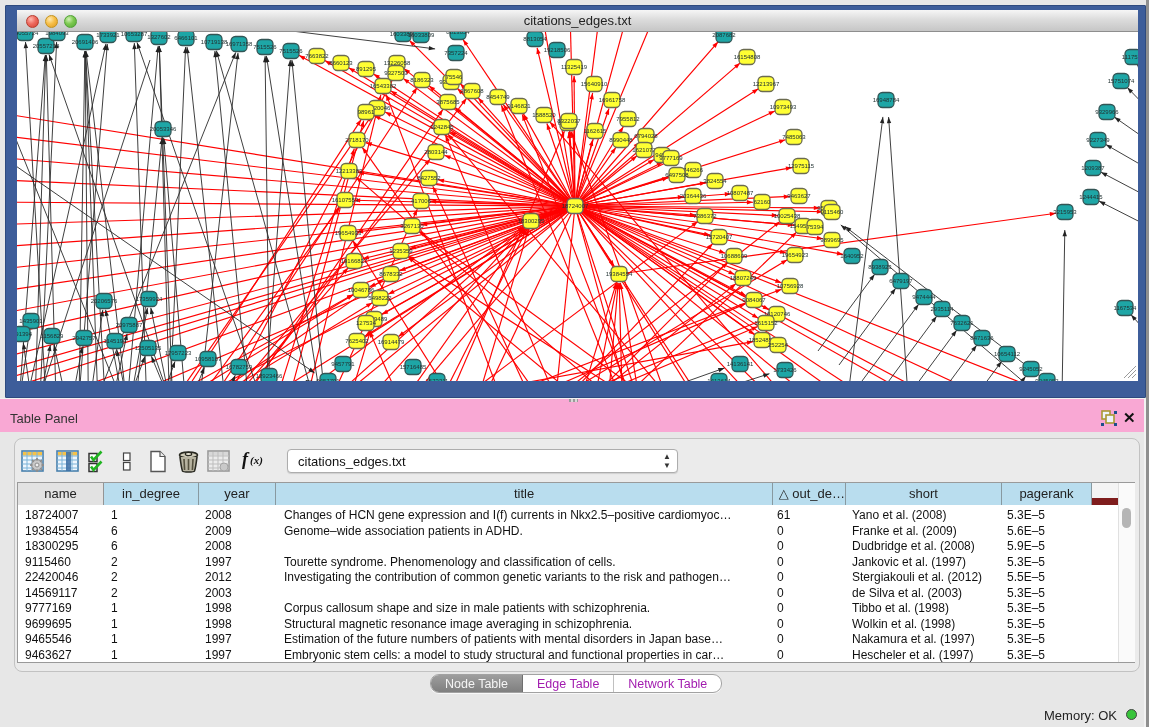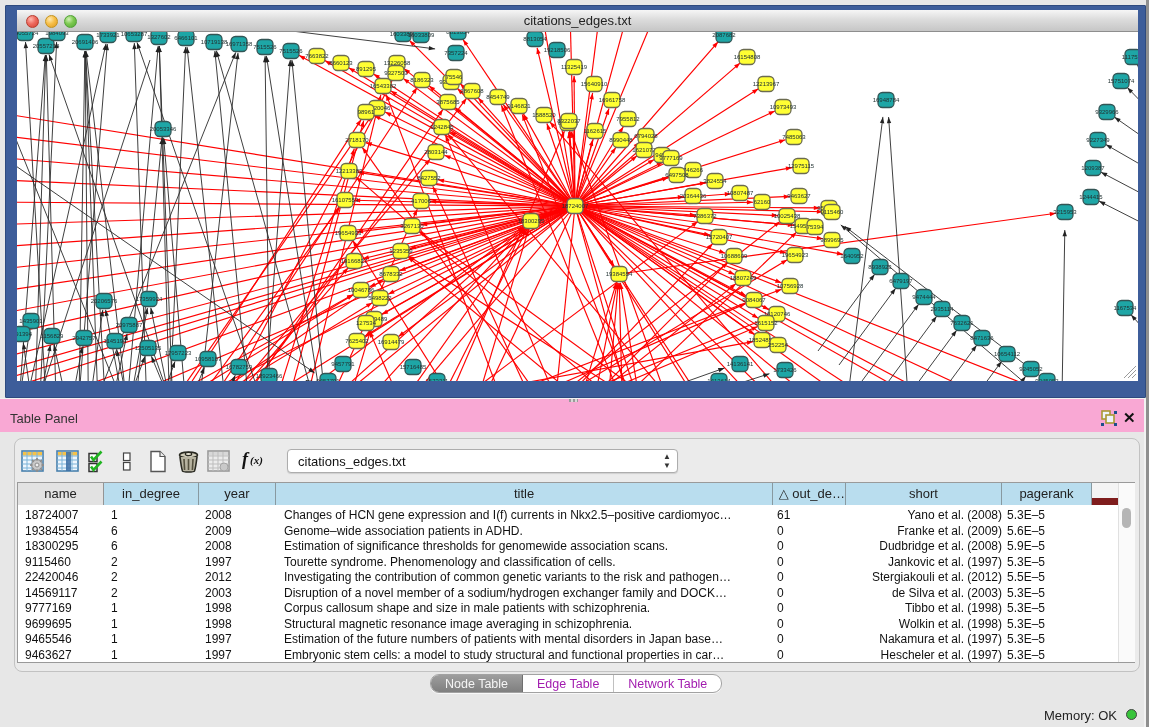--- a/index.html
+++ b/index.html
@@ -40,21 +40,21 @@
 #thead .h2{left:86px;width:95px}
 #thead .h3{left:181px;width:77px}
 #thead .h4{left:258px;width:497px}
 #thead .h5{left:755px;width:73px;text-align:right;padding-left:4px}
 #thead .h6{left:828px;width:156px}
 #thead .h7{left:984px;width:90px}
 #tbody{position:absolute;left:0;top:25px;width:1100px}
 .tr{position:relative;height:15.55px;line-height:15.6px;font-size:12px;color:#111;white-space:nowrap}
 .tr span{position:absolute;top:0;overflow:hidden}
 .c1{left:7px;width:79px}.c2{left:93px;width:88px}.c3{left:187px;width:71px}
-.c4{left:266px;width:489px}.c5{left:759px;width:69px}.c6{left:834px;width:150px;text-align:right}
+.c4{left:266px;width:489px}.c5{left:759px;width:69px}.c6{left:834px;width:150px;text-align:left}
 .c7{left:989px;width:85px}
 #vscroll{position:absolute;right:0px;top:0;width:17px;height:179px;background:#fafafa;border-left:1px solid #e0e0e0}
 #vthumb{position:absolute;right:4px;top:25px;width:9px;height:20px;background:#b5b5b5;border-radius:5px}
 
 #tabs{position:absolute;left:430px;top:674px;height:19px;border:1px solid #a2a2a2;border-radius:9px;
  background:#fff;display:flex;overflow:hidden;box-shadow:0 1px 0 rgba(255,255,255,.7)}
 #tabs div{font-size:12.5px;line-height:18px;padding:0 14px;color:#a21caf}
 #tabs .sel{background:linear-gradient(#9e9e9e,#7f7f7f);color:#f5f5f5;border-right:1px solid #6f6f6f}
 #tabs .mid{border-right:1px solid #c0c0c0}
 
@@ -944,21 +944,20 @@
           <span class="c3">2009</span>
           <span class="c4">Genome–wide association patients in ADHD.</span>
           <span class="c5">0</span>
           <span class="c6">Franke et al. (2009)</span>
           <span class="c7">5.6E–5</span>
         </div>
 <div class="tr">
           <span class="c1">18300295</span>
           <span class="c2">6</span>
           <span class="c3">2008</span>
-          <span class="c4">Estimation of significance thresholds for genomewide association scans.</span>
           <span class="c5">0</span>
           <span class="c6">Dudbridge et al. (2008)</span>
           <span class="c7">5.9E–5</span>
         </div>
 <div class="tr">
           <span class="c1">9115460</span>
           <span class="c2">2</span>
           <span class="c3">1997</span>
           <span class="c4">Tourette syndrome. Phenomenology and classification of cells.</span>
           <span class="c5">0</span>
@@ -971,21 +970,20 @@
           <span class="c3">2012</span>
           <span class="c4">Investigating the contribution of common genetic variants to the risk and pathogen…</span>
           <span class="c5">0</span>
           <span class="c6">Stergiakouli et al. (2012)</span>
           <span class="c7">5.5E–5</span>
         </div>
 <div class="tr">
           <span class="c1">14569117</span>
           <span class="c2">2</span>
           <span class="c3">2003</span>
-          <span class="c4">Disruption of a novel member of a sodium/hydrogen exchanger family and DOCK…</span>
           <span class="c5">0</span>
           <span class="c6">de Silva et al. (2003)</span>
           <span class="c7">5.3E–5</span>
         </div>
 <div class="tr">
           <span class="c1">9777169</span>
           <span class="c2">1</span>
           <span class="c3">1998</span>
           <span class="c4">Corpus callosum shape and size in male patients with schizophrenia.</span>
           <span class="c5">0</span>

